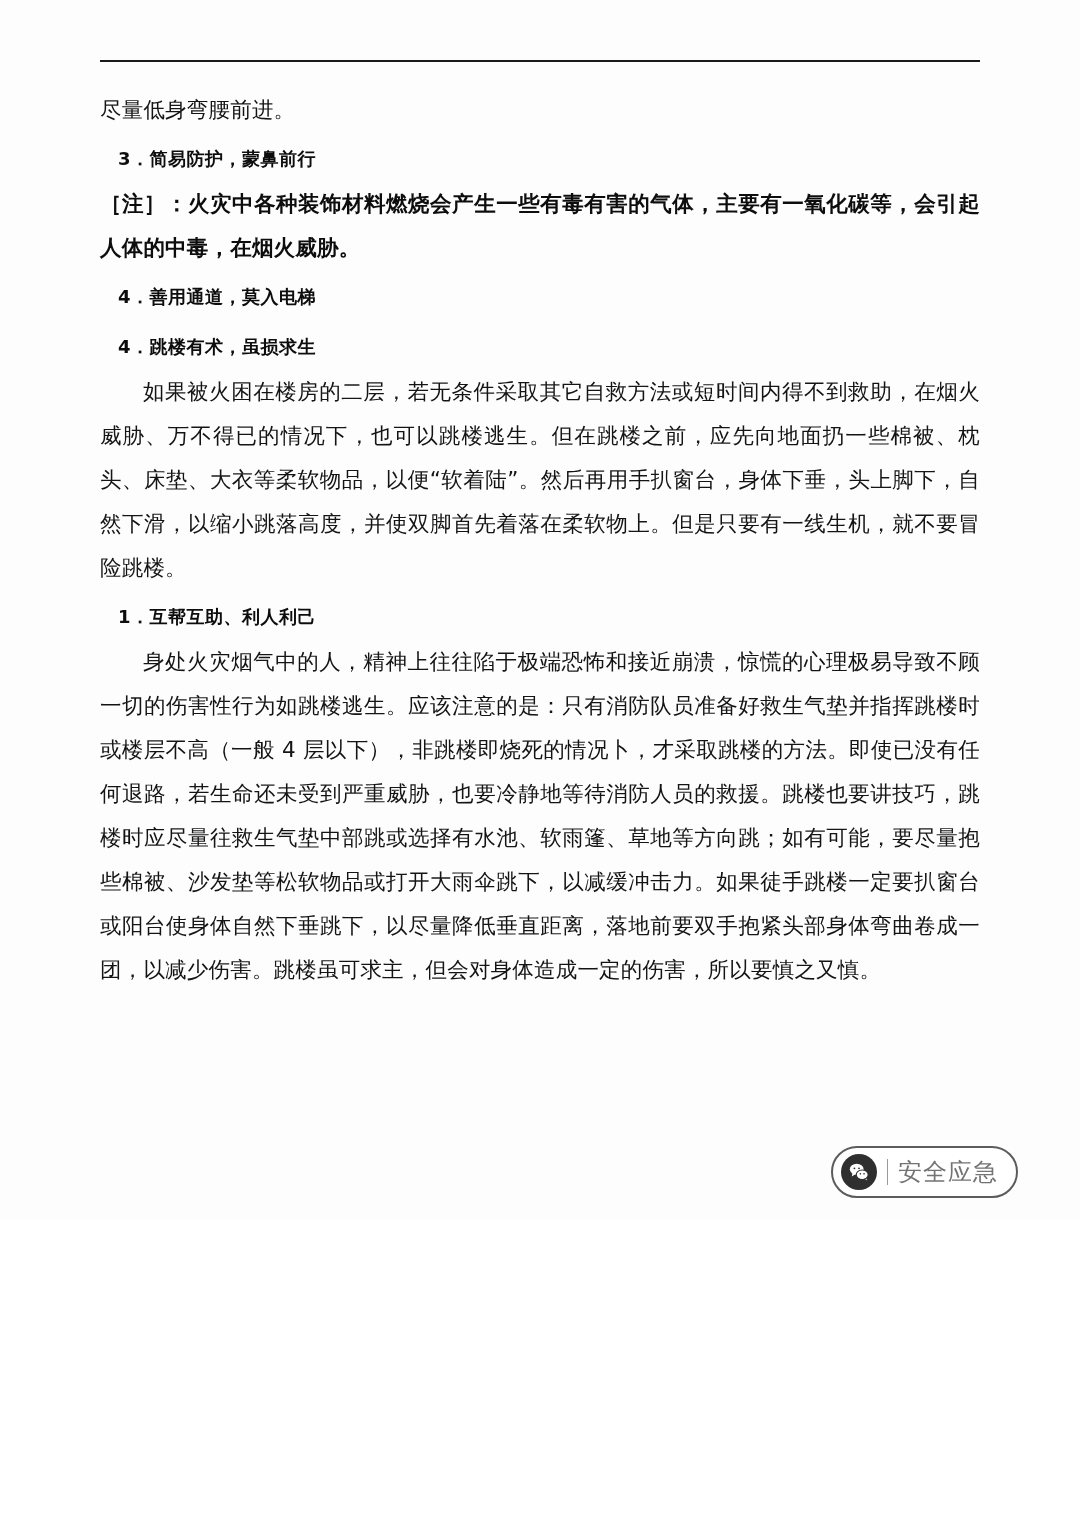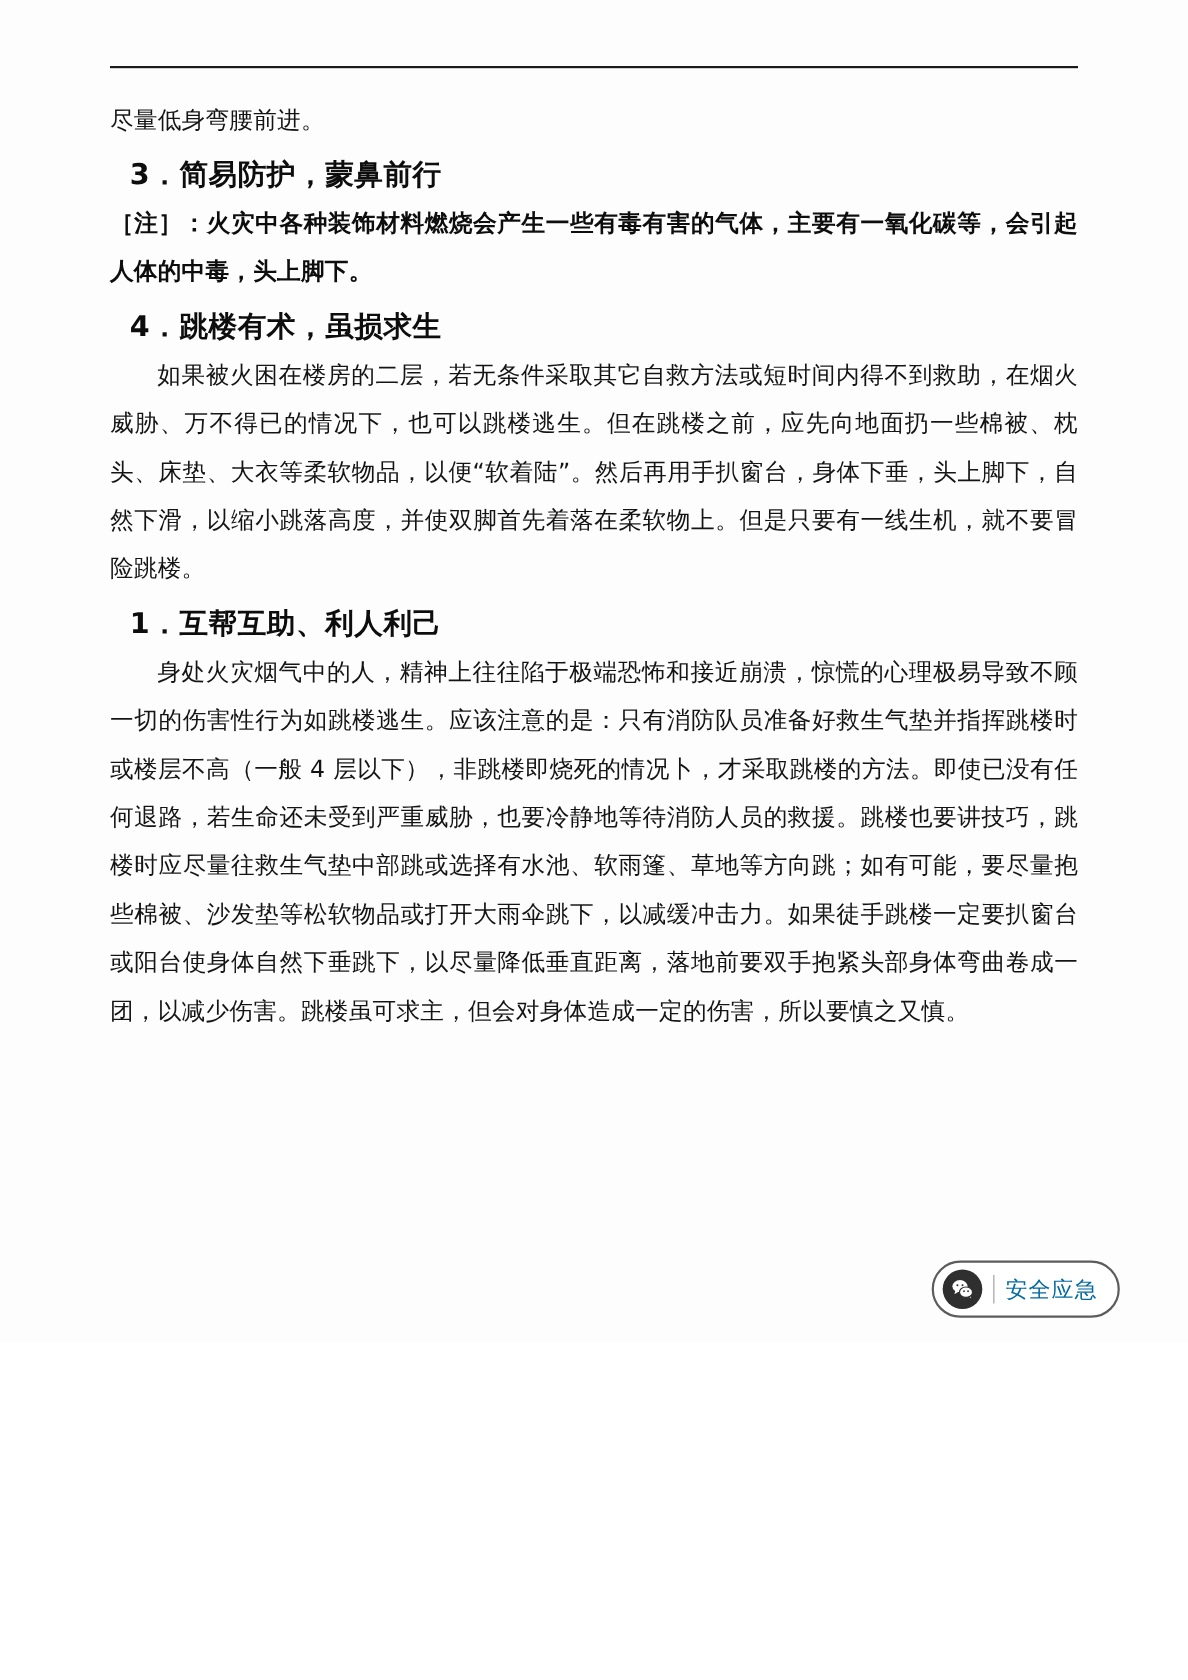--- a/index.html
+++ b/index.html
@@ -40,21 +40,21 @@
     text-align: justify;
     text-justify: inter-ideograph;
     letter-spacing: 0.2px;
     color: #141414;
   }
   .indent {
     text-indent: 2em;
   }
   .heading {
     font-weight: bold;
-    font-size: 26px;
+    font-size: 18px;
     line-height: 46px;
     margin: 4px 0 0 0;
     letter-spacing: 0.5px;
     color: #0d0d0d;
   }
   .heading.indent-head {
     padding-left: 18px;
   }
   .note {
     font-weight: bold;
@@ -86,44 +86,45 @@
     background: #2f2f2f;
     display: flex;
     align-items: center;
     justify-content: center;
     color: #ffffff;
     font-size: 17px;
     font-weight: bold;
     flex: none;
   }
   .footer-badge .label {
-    font-size: 20px;
-    color: #0369a1;
+    font-size: 24px;
+    color: #737373;
     letter-spacing: 1px;
     white-space: nowrap;
   }
   .badge-sep {
     width: 1px;
     height: 26px;
     background: #9a9a9a;
   }
 </style>
 </head>
 <body>
 
 <div class="page">
   <div class="content">
 
     <div class="top-rule"></div>
 
     <p>尽量低身弯腰前进。</p>
 
     <p class="heading heading-3 indent-head">3．简易防护，蒙鼻前行</p>
-    <p class="note"><span class="tag">［注］：</span><span>火灾中各种装饰材料燃烧会产生一些有毒有害的气体，主要有一氧化碳等，会引起人体的中毒，头上脚下。</span></p>
+    <p class="note"><span class="tag">［注］：</span><span>火灾中各种装饰材料燃烧会产生一些有毒有害的气体，主要有一氧化碳等，会引起人体的中毒，在烟火威胁。</span></p>
 
+    <p class="heading indent-head">4．善用通道，莫入电梯</p>
 
     <p class="heading indent-head">4．跳楼有术，虽损求生</p>
     <p class="indent">如果被火困在楼房的二层，若无条件采取其它自救方法或短时间内得不到救助，在烟火威胁、万不得已的情况下，也可以跳楼逃生。但在跳楼之前，应先向地面扔一些棉被、枕头、床垫、大衣等柔软物品，以便“软着陆”。然后再用手扒窗台，身体下垂，头上脚下，自然下滑，以缩小跳落高度，并使双脚首先着落在柔软物上。但是只要有一线生机，就不要冒险跳楼。</p>
 
     <p class="heading indent-head">1．互帮互助、利人利己</p>
     <p class="indent">身处火灾烟气中的人，精神上往往陷于极端恐怖和接近崩溃，惊慌的心理极易导致不顾一切的伤害性行为如跳楼逃生。应该注意的是：只有消防队员准备好救生气垫并指挥跳楼时或楼层不高（一般 4 层以下），非跳楼即烧死的情况卜，才采取跳楼的方法。即使已没有任何退路，若生命还未受到严重威胁，也要冷静地等待消防人员的救援。跳楼也要讲技巧，跳楼时应尽量往救生气垫中部跳或选择有水池、软雨篷、草地等方向跳；如有可能，要尽量抱些棉被、沙发垫等松软物品或打开大雨伞跳下，以减缓冲击力。如果徒手跳楼一定要扒窗台或阳台使身体自然下垂跳下，以尽量降低垂直距离，落地前要双手抱紧头部身体弯曲卷成一团，以减少伤害。跳楼虽可求主，但会对身体造成一定的伤害，所以要慎之又慎。</p>
 
   </div>
 
   <div class="footer-badge">

